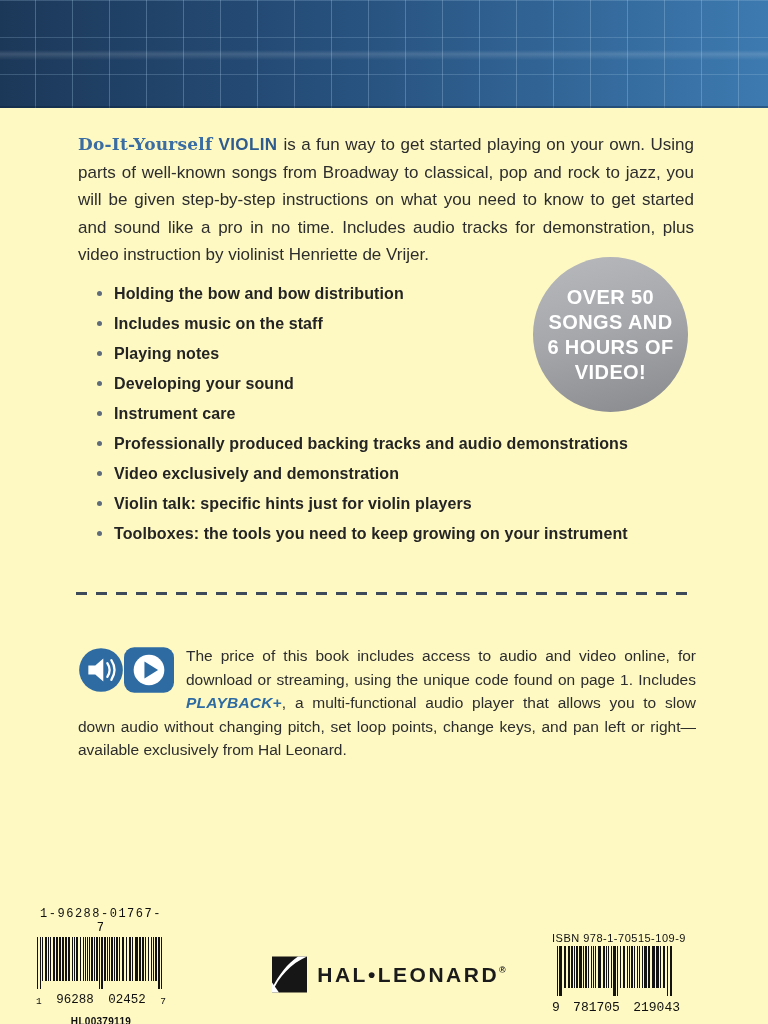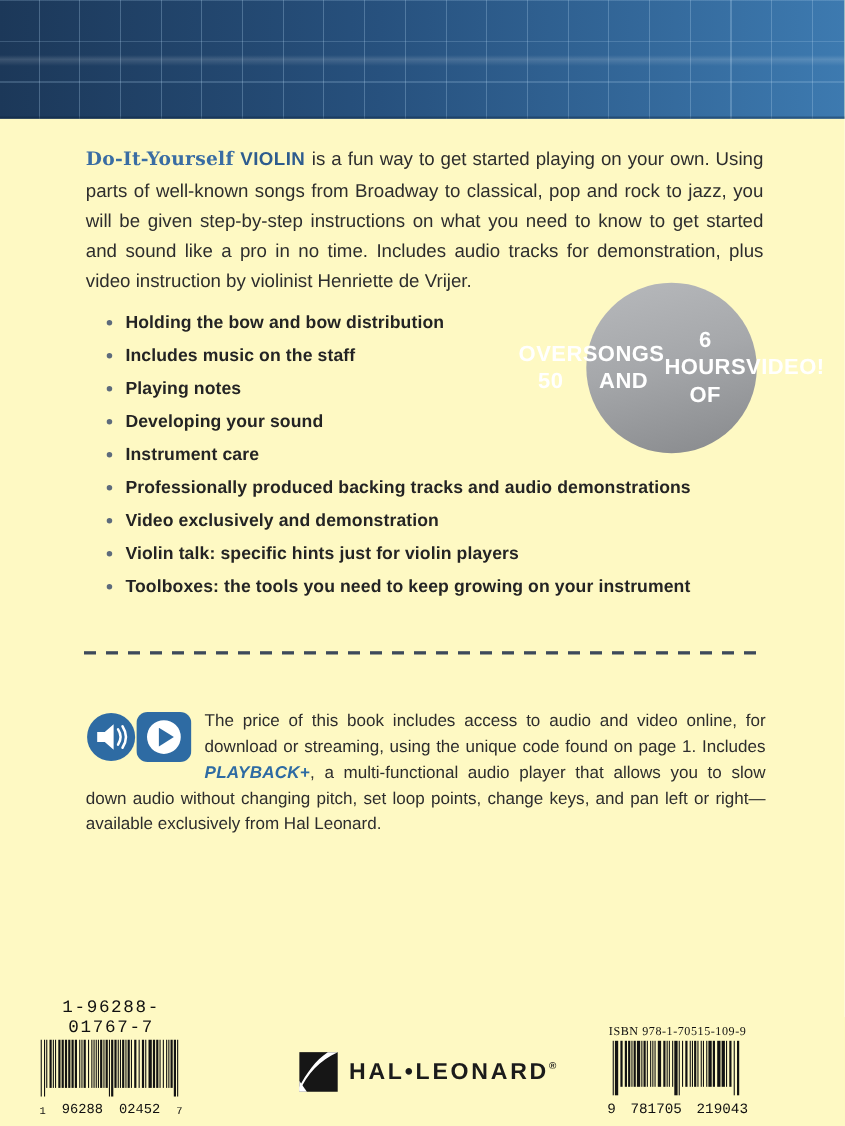--- a/index.html
+++ b/index.html
@@ -24,51 +24,51 @@
 
   
   .features{position:absolute;left:96px;top:286px;width:575px;margin:0;padding:0;list-style:none;}
   .feature{position:relative;padding-left:18px;margin:0 0 14px 0;
     font-size:16px;line-height:16px;font-weight:700;color:#242424;letter-spacing:0.1px;}
   .feature .dot{position:absolute;left:1px;top:5px;width:5px;height:5px;border-radius:50%;background:#5d6b7c;}
 
   
   .badge{position:absolute;left:533px;top:257px;width:155px;height:155px;border-radius:50%;
     background:linear-gradient(165deg,#b7b9bc 0%,#a6a8ab 45%,#87898c 100%);
-    display:flex;flex-direction:row;align-items:center;justify-content:center;
+    display:flex;flex-direction:column;align-items:center;justify-content:center;
     color:#ffffff;font-weight:700;font-size:20px;line-height:25px;text-align:center;letter-spacing:0.4px;}
 
   
   .divider{position:absolute;left:76px;right:73px;top:592px;height:3px;
     background:repeating-linear-gradient(90deg,#3d4a5a 0 11px,transparent 11px 20px);}
 
   
   .playback{position:absolute;left:78px;right:72px;top:644px;margin:0;
     font-size:15.5px;line-height:23.5px;text-align:justify;color:#2d2d2d;}
   .media-icons{float:left;width:104px;height:50px;margin:3px 4px 2px 0;}
   .media-icons svg{display:inline-block;vertical-align:top;}
   .playback-brand{color:#2e6ba3;font-weight:700;font-style:italic;letter-spacing:0.2px;}
 
   
   .upc-block{position:absolute;left:36px;top:907px;width:130px;text-align:center;}
-  .upc-top{font-family:"Liberation Mono",monospace;font-size:16px;letter-spacing:1.5px;color:#101010;}
+  .upc-top{font-family:"Liberation Mono",monospace;font-size:12px;letter-spacing:1.5px;color:#101010;}
   .barcode{margin-top:2px;}
   .barcode rect{fill:#131313;}
   .upc-digits{display:flex;justify-content:space-between;align-items:flex-end;
     font-family:"Liberation Mono",monospace;font-size:12.5px;color:#101010;margin-top:0px;padding:0 0px;}
   .digit-outer{font-size:9.5px;}
   .hl-number{margin-top:9px;font-weight:700;font-size:10px;letter-spacing:0.3px;color:#0e0e0e;text-align:center;}
 
   .logo-block{position:absolute;left:0;top:956px;width:768px;display:flex;
     align-items:center;justify-content:center;gap:9px;transform:translateX(5px);}
   .logo-text{font-size:21px;font-weight:600;letter-spacing:2.5px;color:#1b1b1b;white-space:nowrap;}
   .logo-reg{font-size:9px;vertical-align:9px;letter-spacing:0;}
 
   .isbn-block{position:absolute;left:552px;top:932px;width:128px;text-align:center;}
-  .isbn-top{font-family:Liberation Serif, serif;font-size:11px;letter-spacing:0.5px;color:#101010;white-space:nowrap;text-align:center;}
+  .isbn-top{font-family:Liberation Sans, sans-serif;font-size:11px;letter-spacing:0.5px;color:#101010;white-space:nowrap;text-align:center;}
   .isbn-digits{display:flex;justify-content:space-between;align-items:flex-end;
     font-family:"Liberation Mono",monospace;font-size:13px;color:#101010;margin-top:0px;}
 </style>
 </head>
 <body>
 
 <div class="page">
 
   <div class="banner"></div>
 

